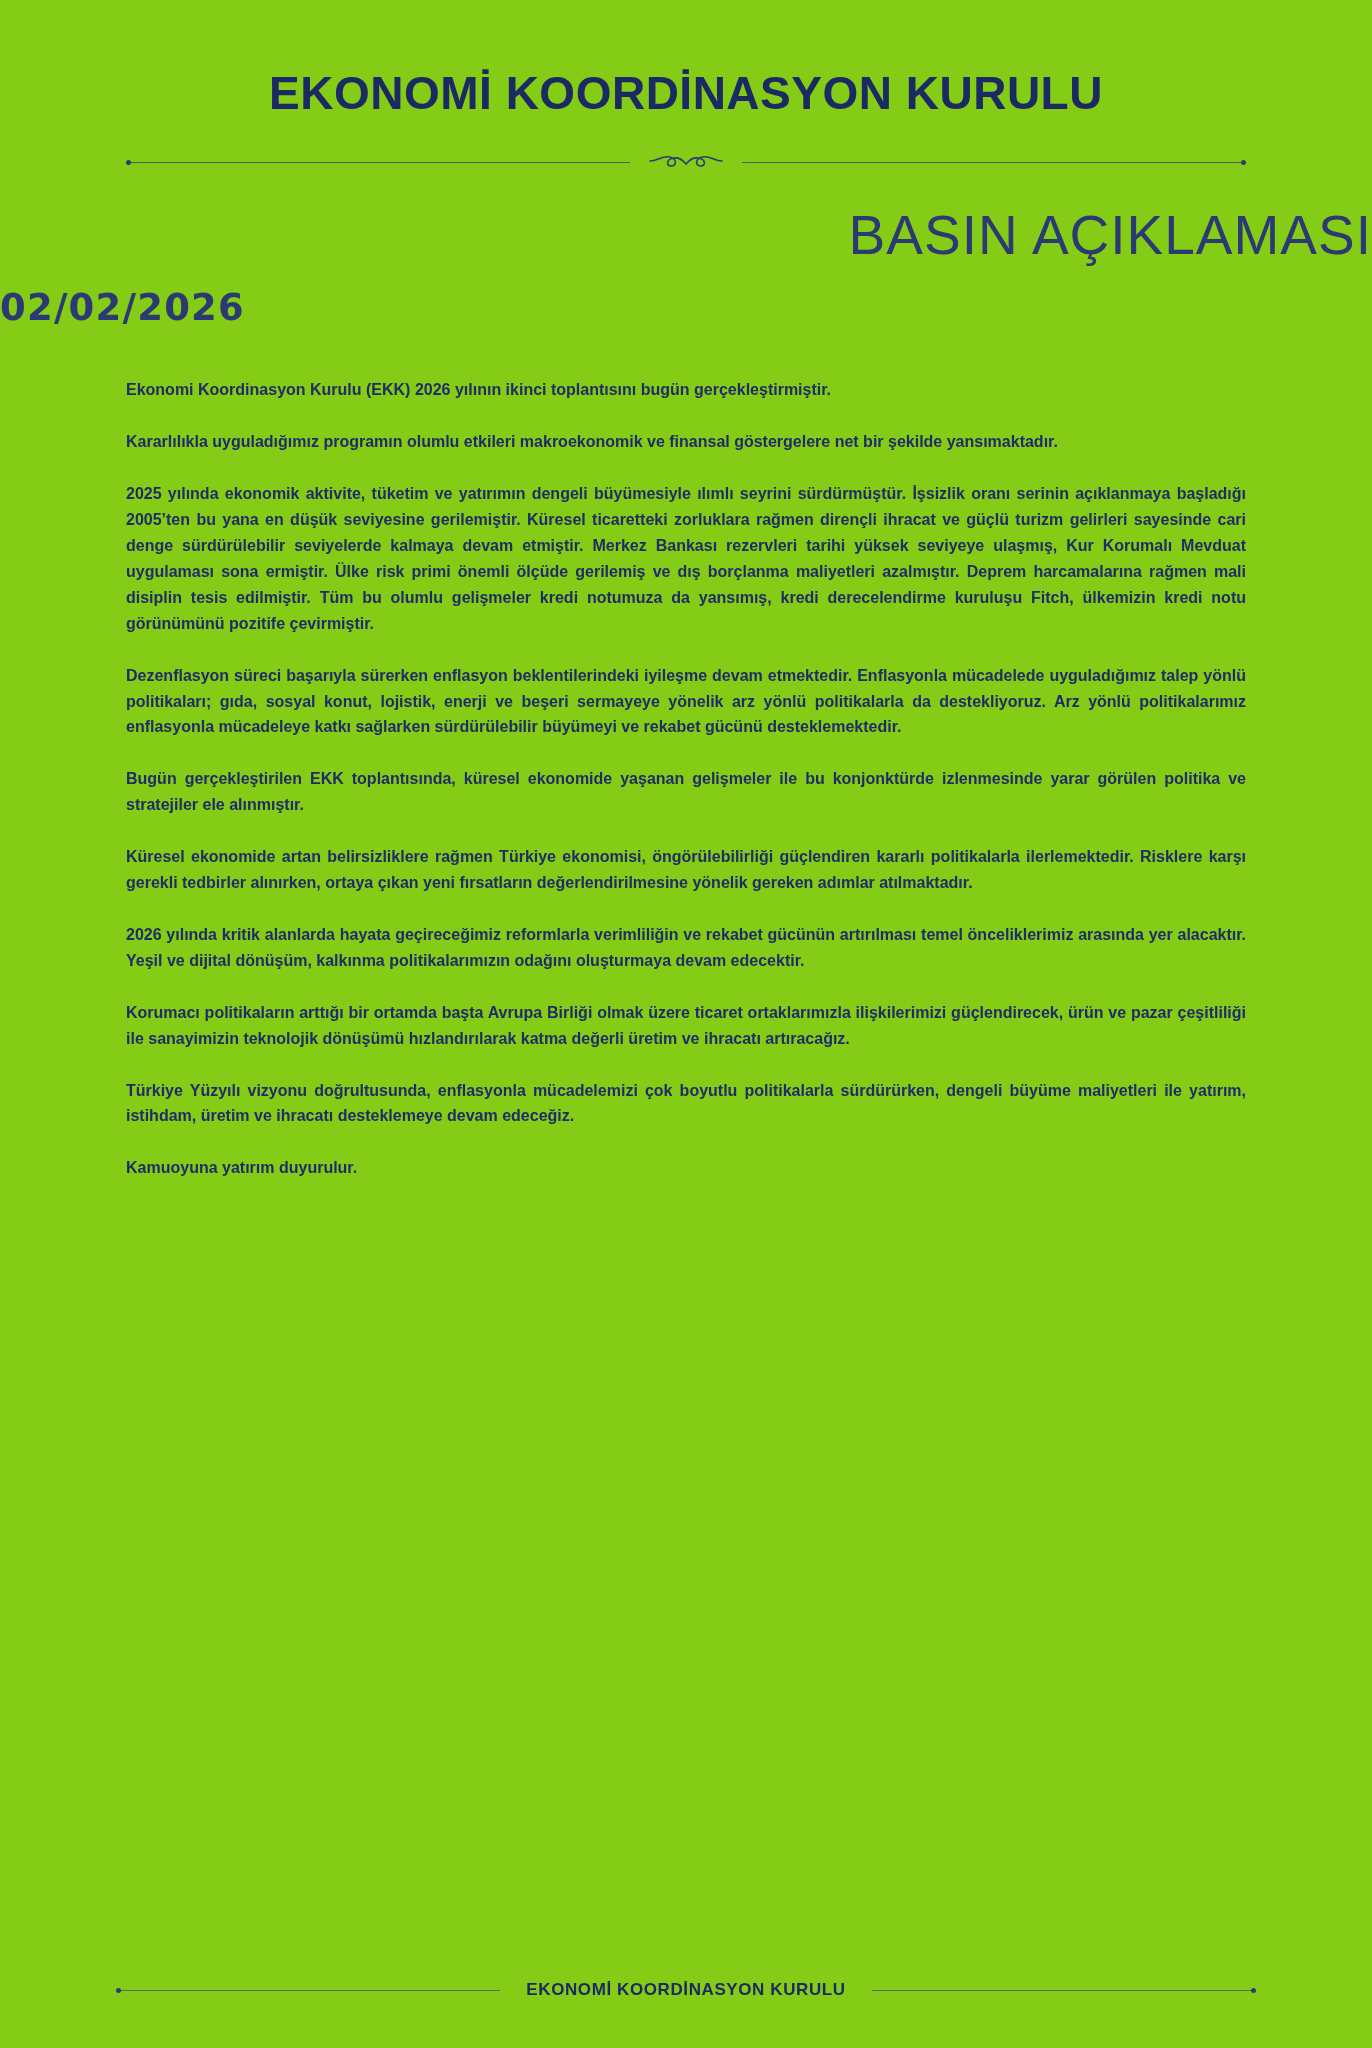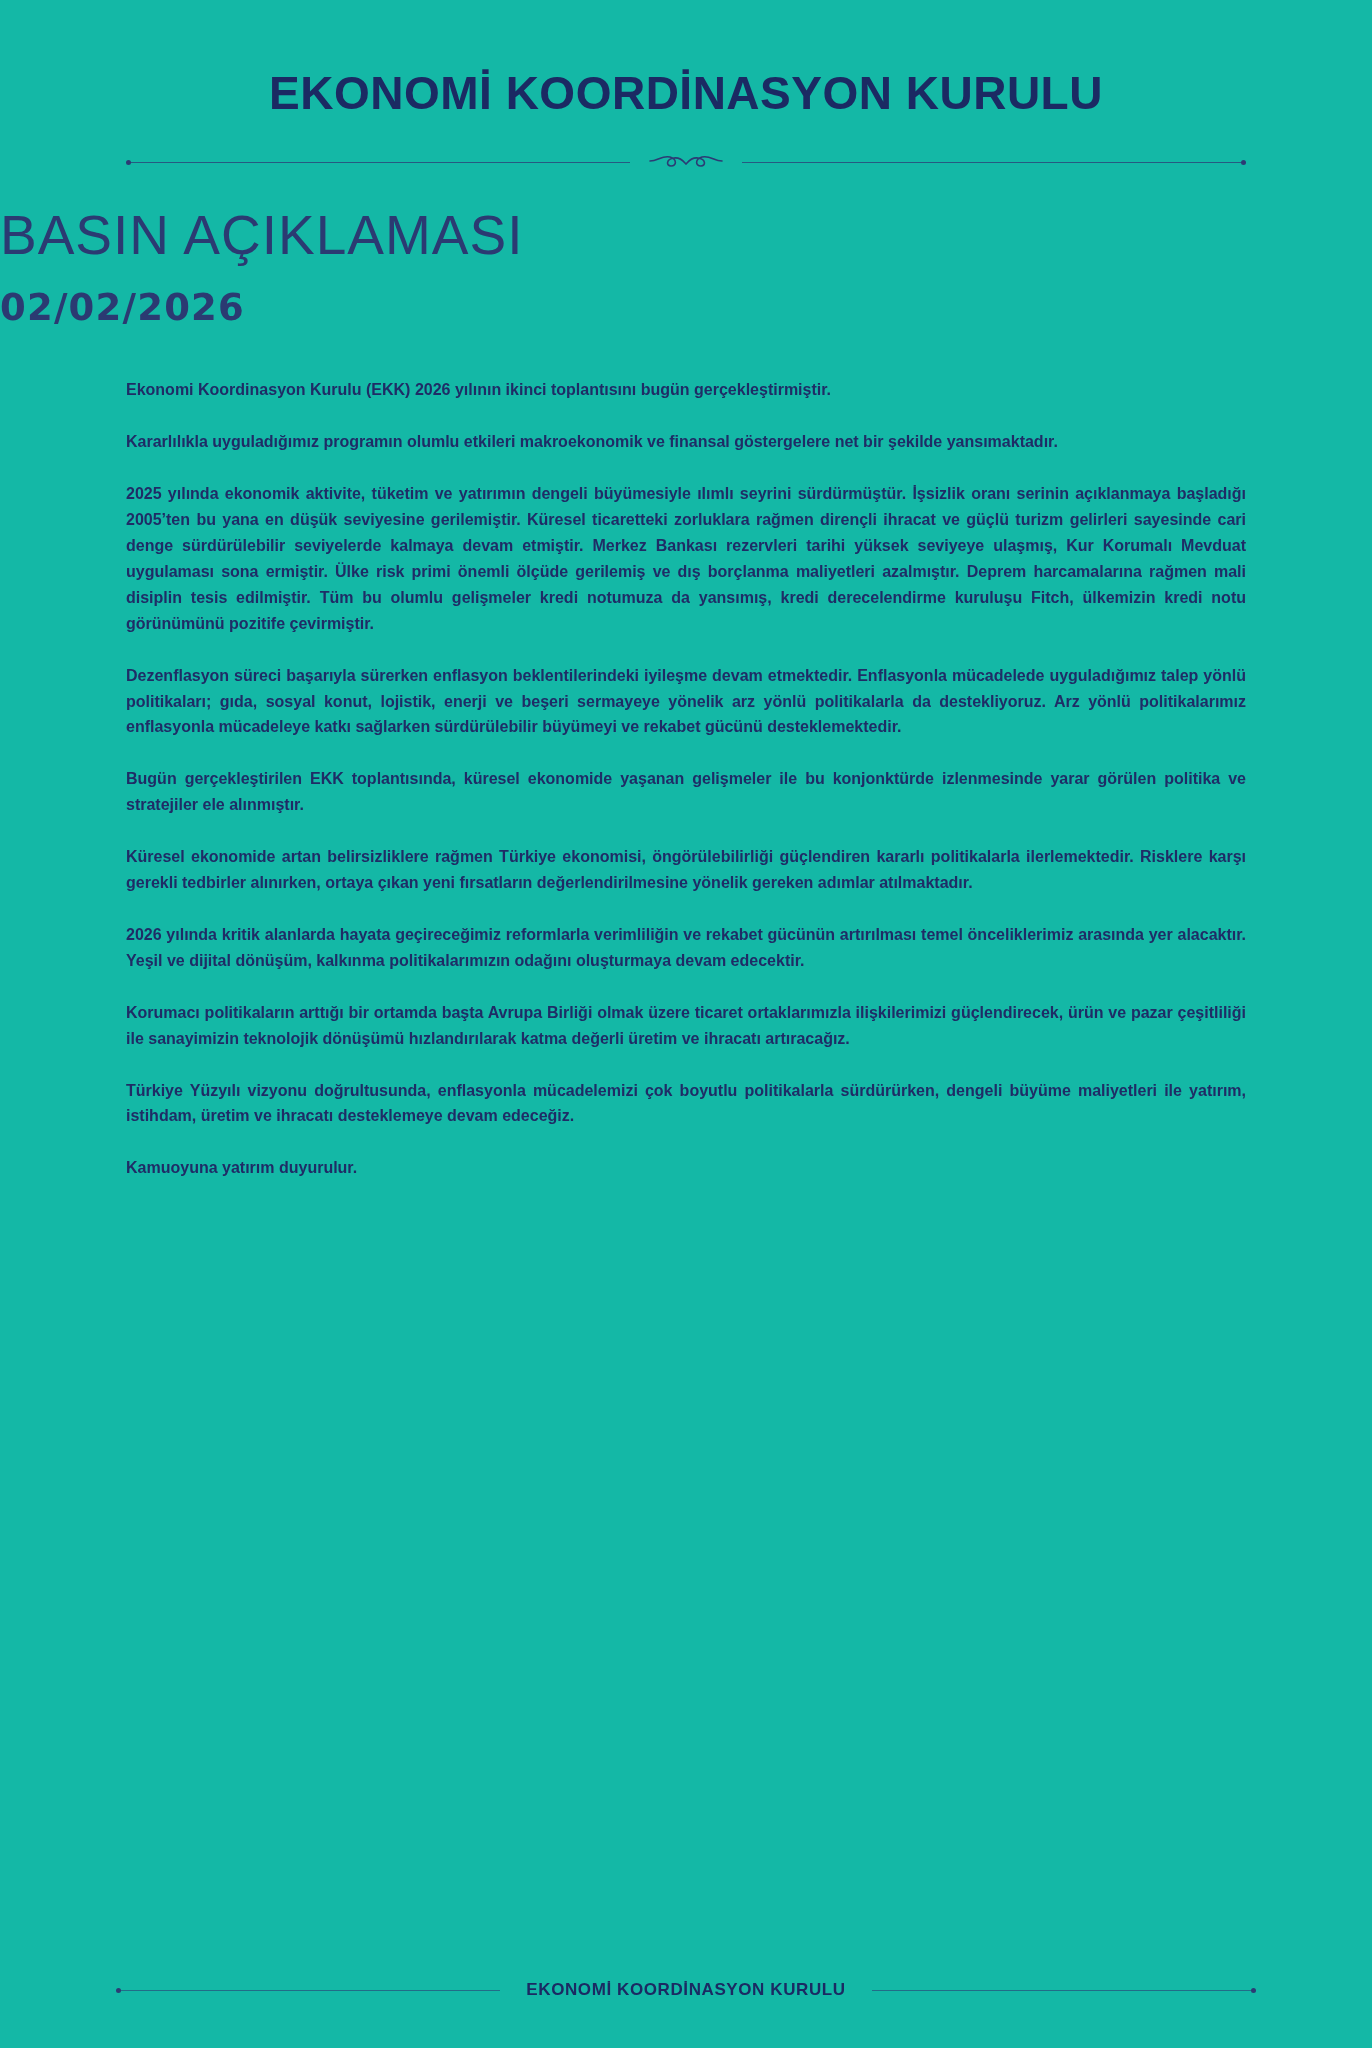--- a/index.html
+++ b/index.html
@@ -13,21 +13,21 @@
     font-family: "Liberation Sans", sans-serif;
     color: #1d2a5e;
     -webkit-font-smoothing: antialiased;
   }
   .page {
     width: 1372px;
     min-height: 2048px;
     box-sizing: border-box;
     padding: 56px 0 0 0;
     position: relative;
-    background: #14b8a6;
+    background: #84cc16;
   }
   .header-title {
     text-align: center;
     font-size: 46px;
     font-weight: bold;
     letter-spacing: 0.5px;
     color: #1b2a63;
     margin: 12px 0 0 0;
     line-height: 1.1;
   }
@@ -55,21 +55,21 @@
   .rule-orn {
     flex: 0 0 auto;
     padding: 0 18px;
     color: #2c3b74;
     font-size: 20px;
     line-height: 1;
     transform: translateY(-2px);
   }
   .rule-orn svg { display:block; }
   .sub-title {
-    text-align: left;
+    text-align: right;
     font-size: 55px;
     font-weight: 500;
     letter-spacing: 1px;
     color: #2b3a72;
     margin: 34px 0 0 0;
     line-height: 1.05;
   }
   .doc-date {
     font-size: 37px;
     font-weight: bold;

